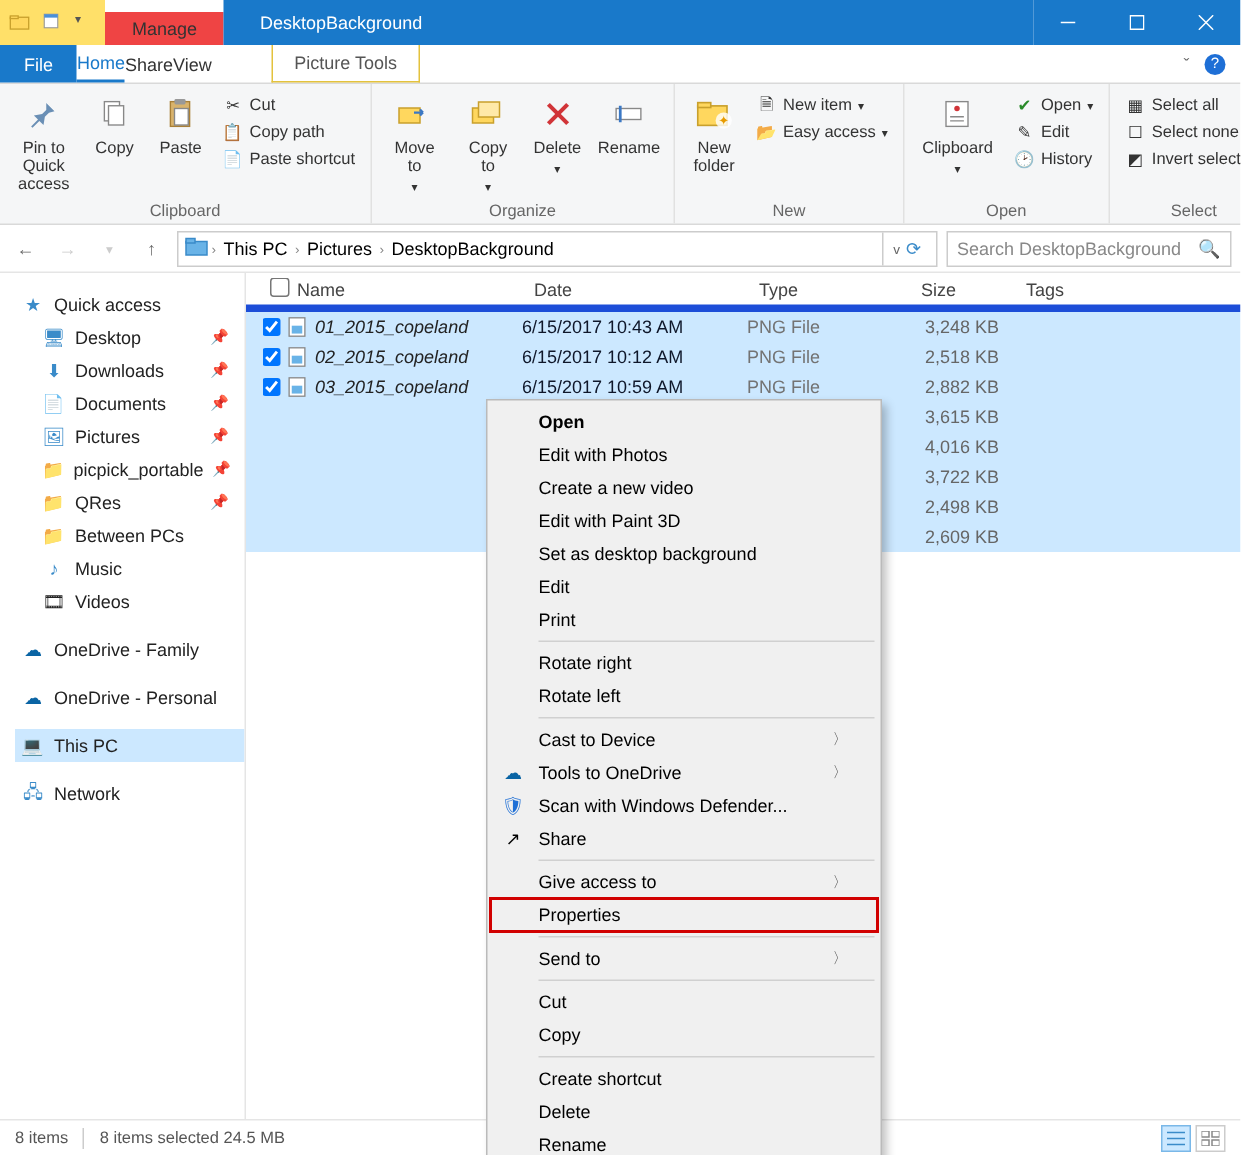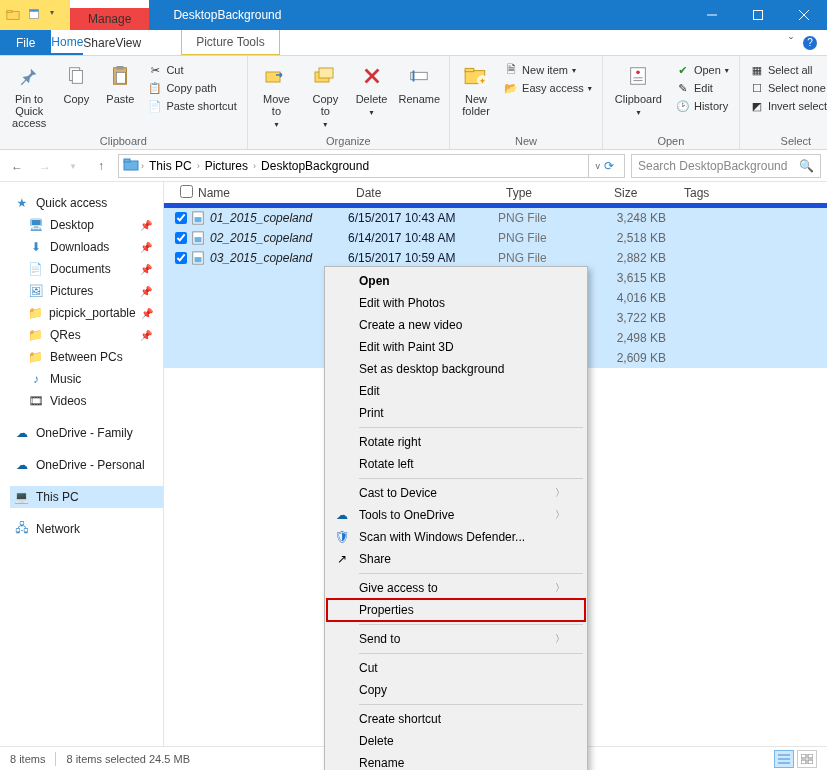--- a/index.html
+++ b/index.html
@@ -454,21 +454,21 @@
           <span class="chk">
             <input type="checkbox" checked="" style="">
           </span>
           <span class="rico">
             <svg width="14" height="14" viewBox="0 0 16 16">
               <rect x="2" y="1" width="12" height="14" fill="#fff" stroke="#888"></rect>
               <rect x="4" y="7" width="8" height="6" fill="#69b3e7"></rect>
             </svg>
           </span>
           <span class="rname">02_2015_copeland</span>
-          <span class="rdate">6/14/2017 10:48 AM</span>
+          <span class="rdate">6/15/2017 10:12 AM</span>
           <span class="rtype">PNG File</span>
           <span class="rsize">2,518 KB</span>
         </div>
         <div class="file-row">
           <span class="chk">
             <input type="checkbox" checked="" style="">
           </span>
           <span class="rico">
             <svg width="14" height="14" viewBox="0 0 16 16">
               <rect x="2" y="1" width="12" height="14" fill="#fff" stroke="#888"></rect>

